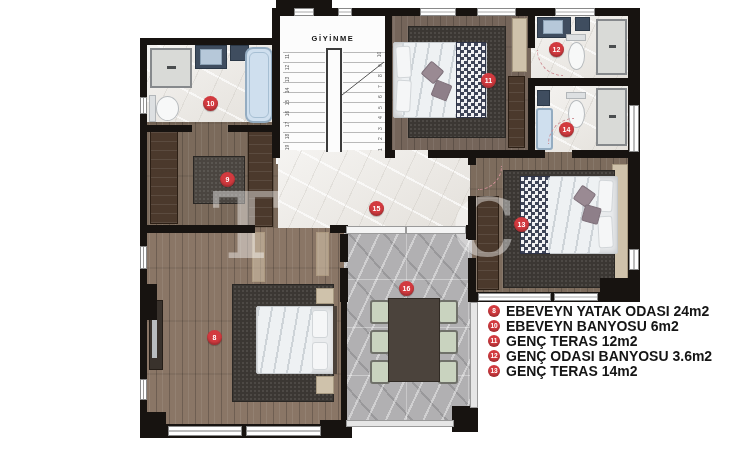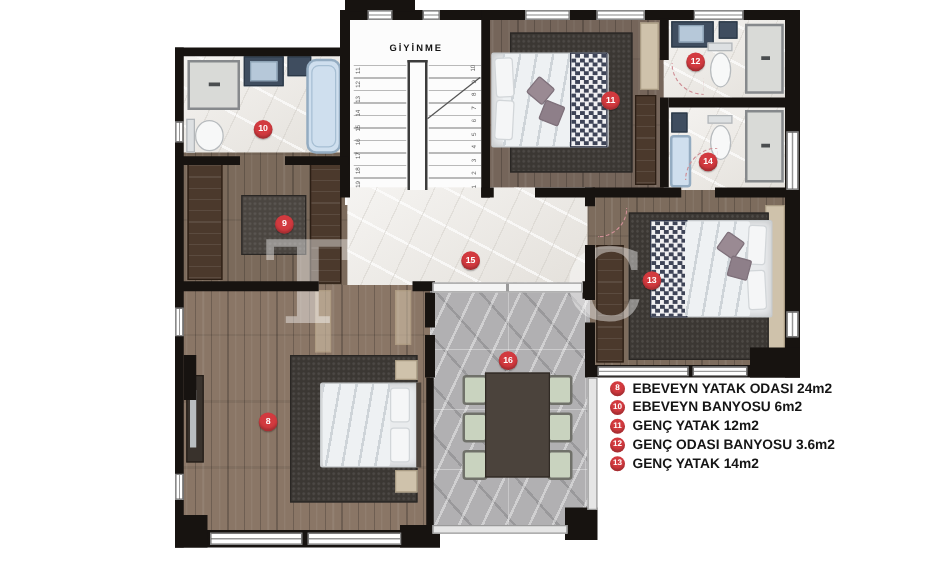--- a/index.html
+++ b/index.html
@@ -82,21 +82,21 @@
   
   .wm{z-index:20;color:rgba(255,255,255,.42);font-family:"DejaVu Serif", serif;font-weight:bold;
       line-height:1;pointer-events:none;}
 
   
   #legend{z-index:40;}
   .lrow{display:flex;align-items:center;height:15.1px;}
   .lcirc{width:12px;height:12px;border-radius:50%;background:#d23a3f;color:#fff;flex:0 0 12px;
      font-size:6.5px;font-weight:bold;display:flex;align-items:center;justify-content:center;
      margin-right:6px;box-shadow:inset 0 -2px 2px rgba(0,0,0,.22);}
-  .ltext{font-size:11px;font-weight:bold;color:#151515;letter-spacing:0;white-space:nowrap;}
+  .ltext{font-size:14px;font-weight:bold;color:#151515;letter-spacing:0;white-space:nowrap;}
   svg.overlay{position:absolute;left:0;top:0;z-index:8;}
 </style>
 </head>
 <body>
 
 <div id="stage">
 
   <div class="abs floor marbleW" style="left:143px;top:40px;width:133px;height:90px;"></div>
   <div class="abs floor wood" style="--wb:#7b6a5b;left:143px;top:122px;width:136px;height:108px;"></div>
   <div class="abs floor white" style="left:276px;top:12px;width:112px;height:152px;"></div>
@@ -287,30 +287,30 @@
       </div>
 
 
       <div class="lrow">
         <span class="lcirc">10</span>
         <span class="ltext">EBEVEYN BANYOSU 6m2</span>
       </div>
 
       <div class="lrow">
         <span class="lcirc">11</span>
-        <span class="ltext">GENÇ YATAK 12m2</span>
+        <span class="ltext">GENÇ TERAS 12m2</span>
       </div>
 
       <div class="lrow">
         <span class="lcirc">12</span>
         <span class="ltext">GENÇ ODASI BANYOSU 3.6m2</span>
       </div>
 
       <div class="lrow">
         <span class="lcirc">13</span>
-        <span class="ltext">GENÇ YATAK 14m2</span>
+        <span class="ltext">GENÇ TERAS 14m2</span>
       </div>
 
 
 
     </div>
 
 </div>
 
 </body></html>

